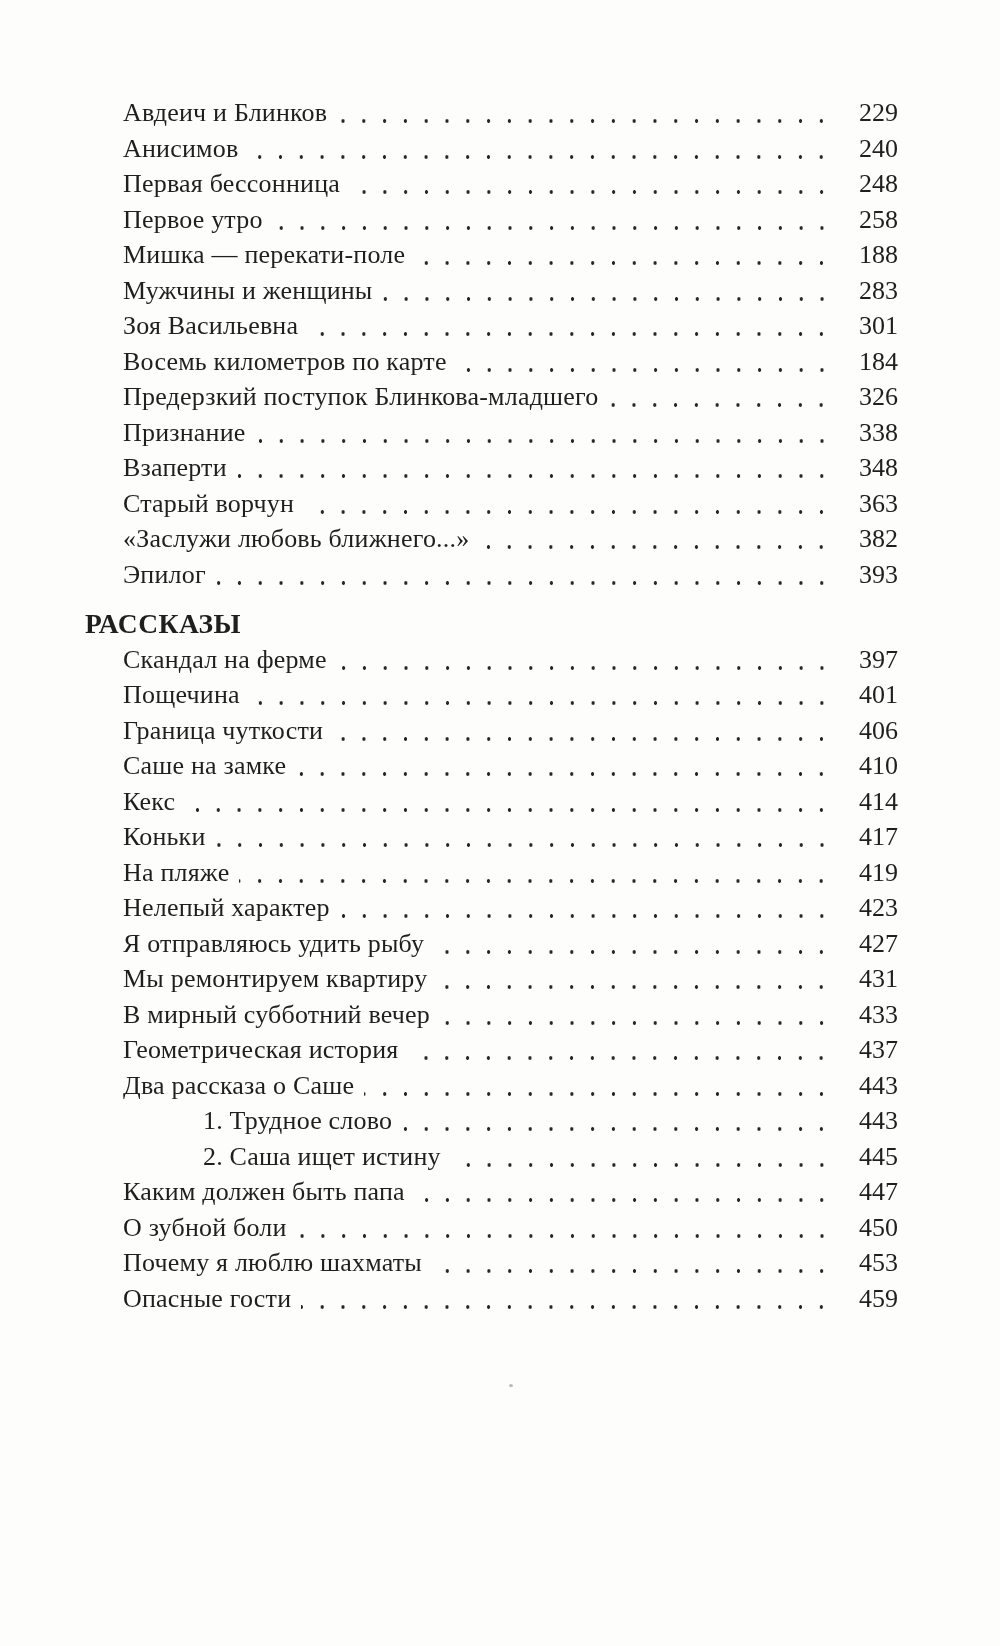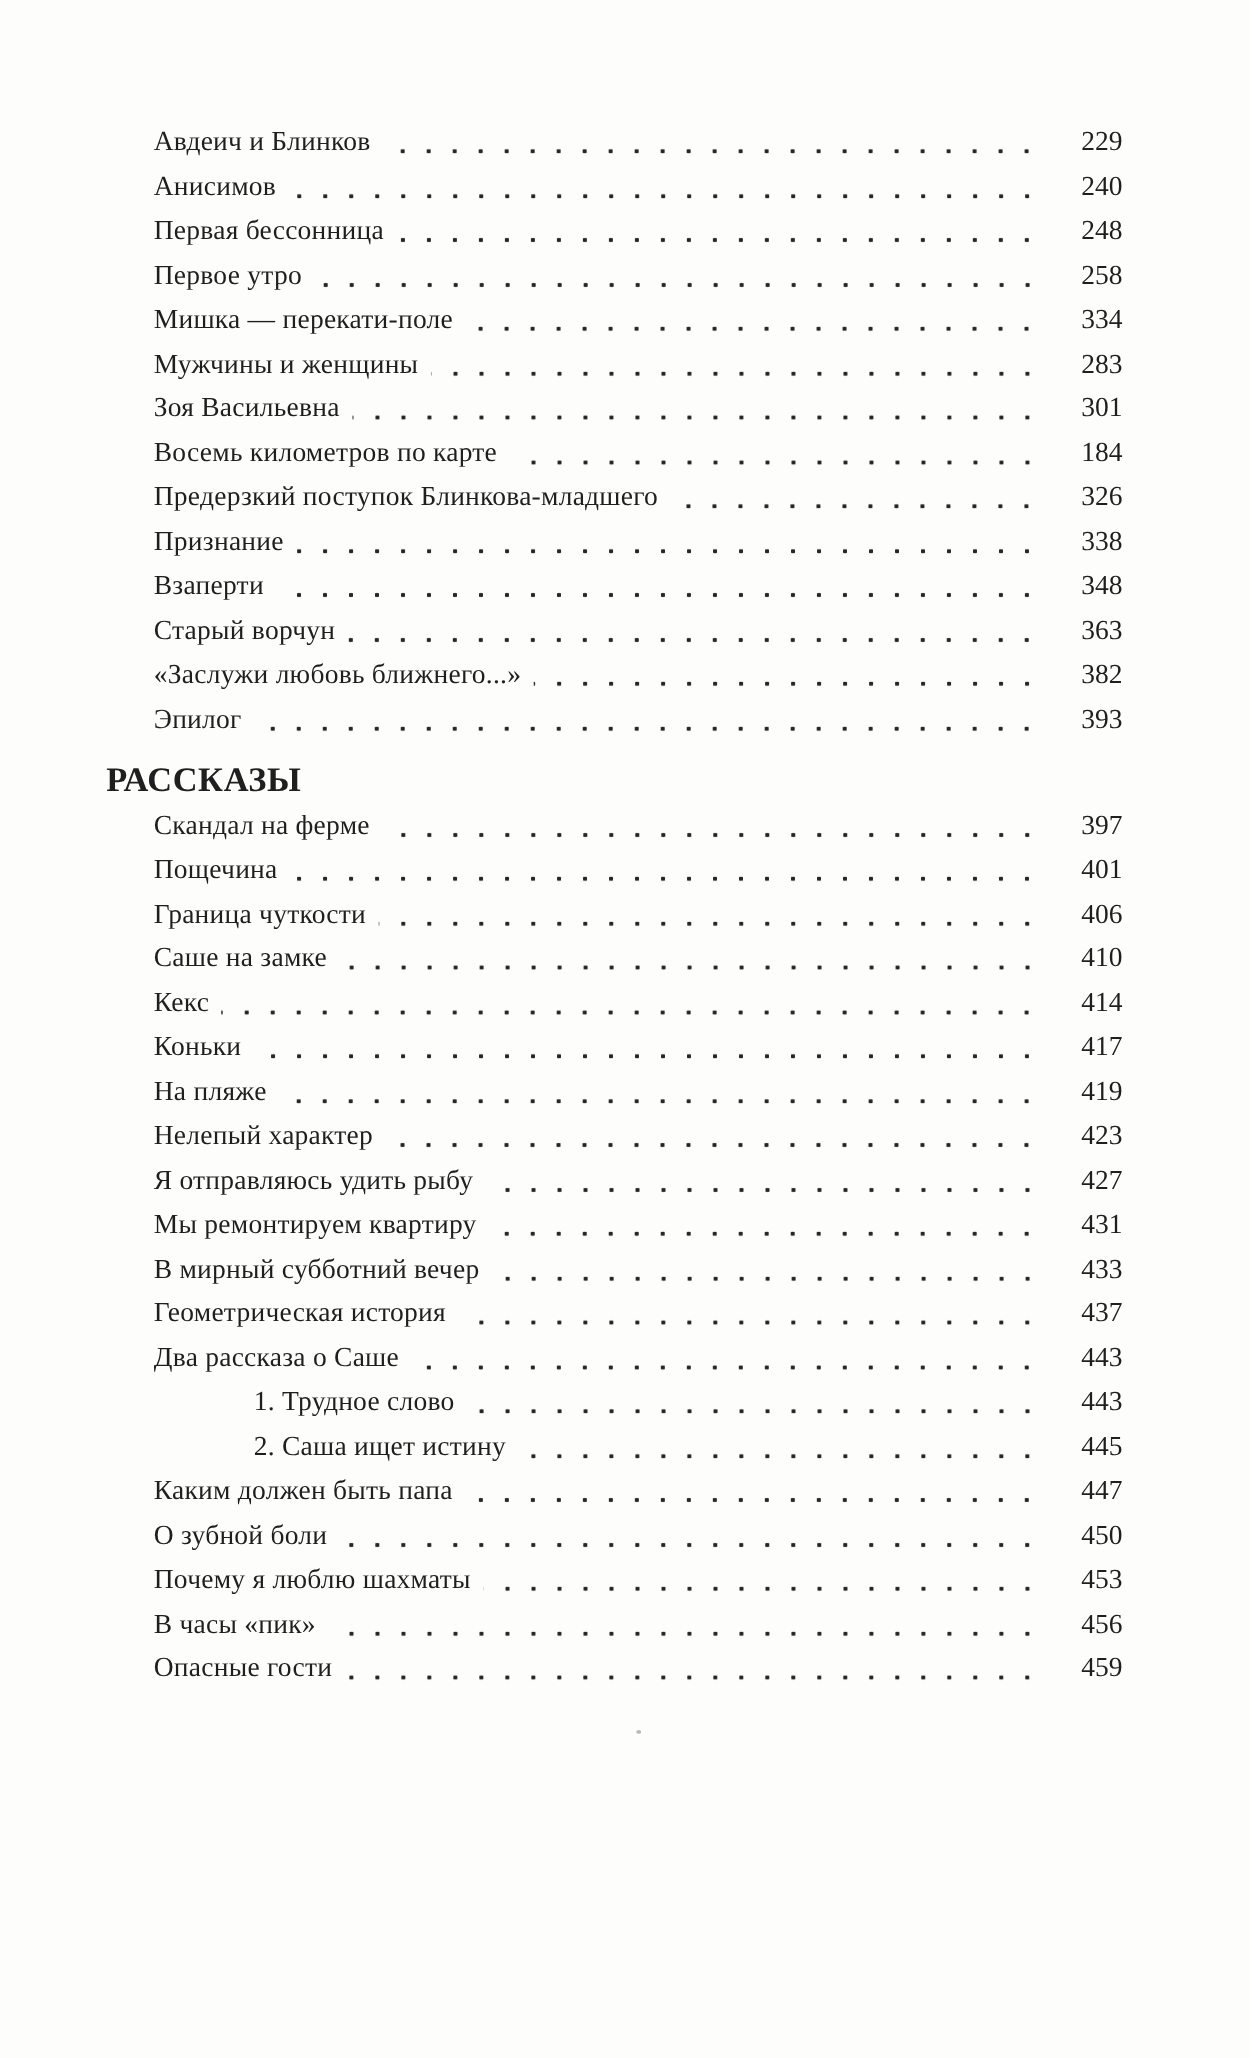--- a/index.html
+++ b/index.html
@@ -13,21 +13,21 @@
     color: #1f1f1f;
   }
   .toc {
     padding: 95px 102px 0 123px;
   }
   .toc-row {
     display: flex;
     align-items: baseline;
     height: 35.5px;
     line-height: 35.5px;
-    font-size: 22px;
+    font-size: 26px;
     white-space: nowrap;
   }
   .toc-row.indent { margin-left: 80px; }
   .toc-title {
     flex: none;
     letter-spacing: 0.2px;
   }
   .toc-leader {
     flex: 1 1 auto;
     align-self: stretch;
@@ -83,21 +83,21 @@
     <span class="toc-page">248</span>
   </div>
     <div class="toc-row">
     <span class="toc-title">Первое утро</span>
     <span class="toc-leader"></span>
     <span class="toc-page">258</span>
   </div>
     <div class="toc-row">
     <span class="toc-title">Мишка — перекати-поле</span>
     <span class="toc-leader"></span>
-    <span class="toc-page">334</span>
+    <span class="toc-page">188</span>
   </div>
     <div class="toc-row">
     <span class="toc-title">Мужчины и женщины</span>
     <span class="toc-leader"></span>
     <span class="toc-page">283</span>
   </div>
     <div class="toc-row">
     <span class="toc-title">Зоя Васильевна</span>
     <span class="toc-leader"></span>
     <span class="toc-page">301</span>
@@ -220,25 +220,20 @@
   </div>
     <div class="toc-row">
     <span class="toc-title">О зубной боли</span>
     <span class="toc-leader"></span>
     <span class="toc-page">450</span>
   </div>
     <div class="toc-row">
     <span class="toc-title">Почему я люблю шахматы</span>
     <span class="toc-leader"></span>
     <span class="toc-page">453</span>
-  </div>
-    <div class="toc-row">
-    <span class="toc-title">В часы «пик»</span>
-    <span class="toc-leader"></span>
-    <span class="toc-page">456</span>
   </div>
     <div class="toc-row">
     <span class="toc-title">Опасные гости</span>
     <span class="toc-leader"></span>
     <span class="toc-page">459</span>
   </div>
   </main>
 
 <div class="scan-speck"></div>
 

